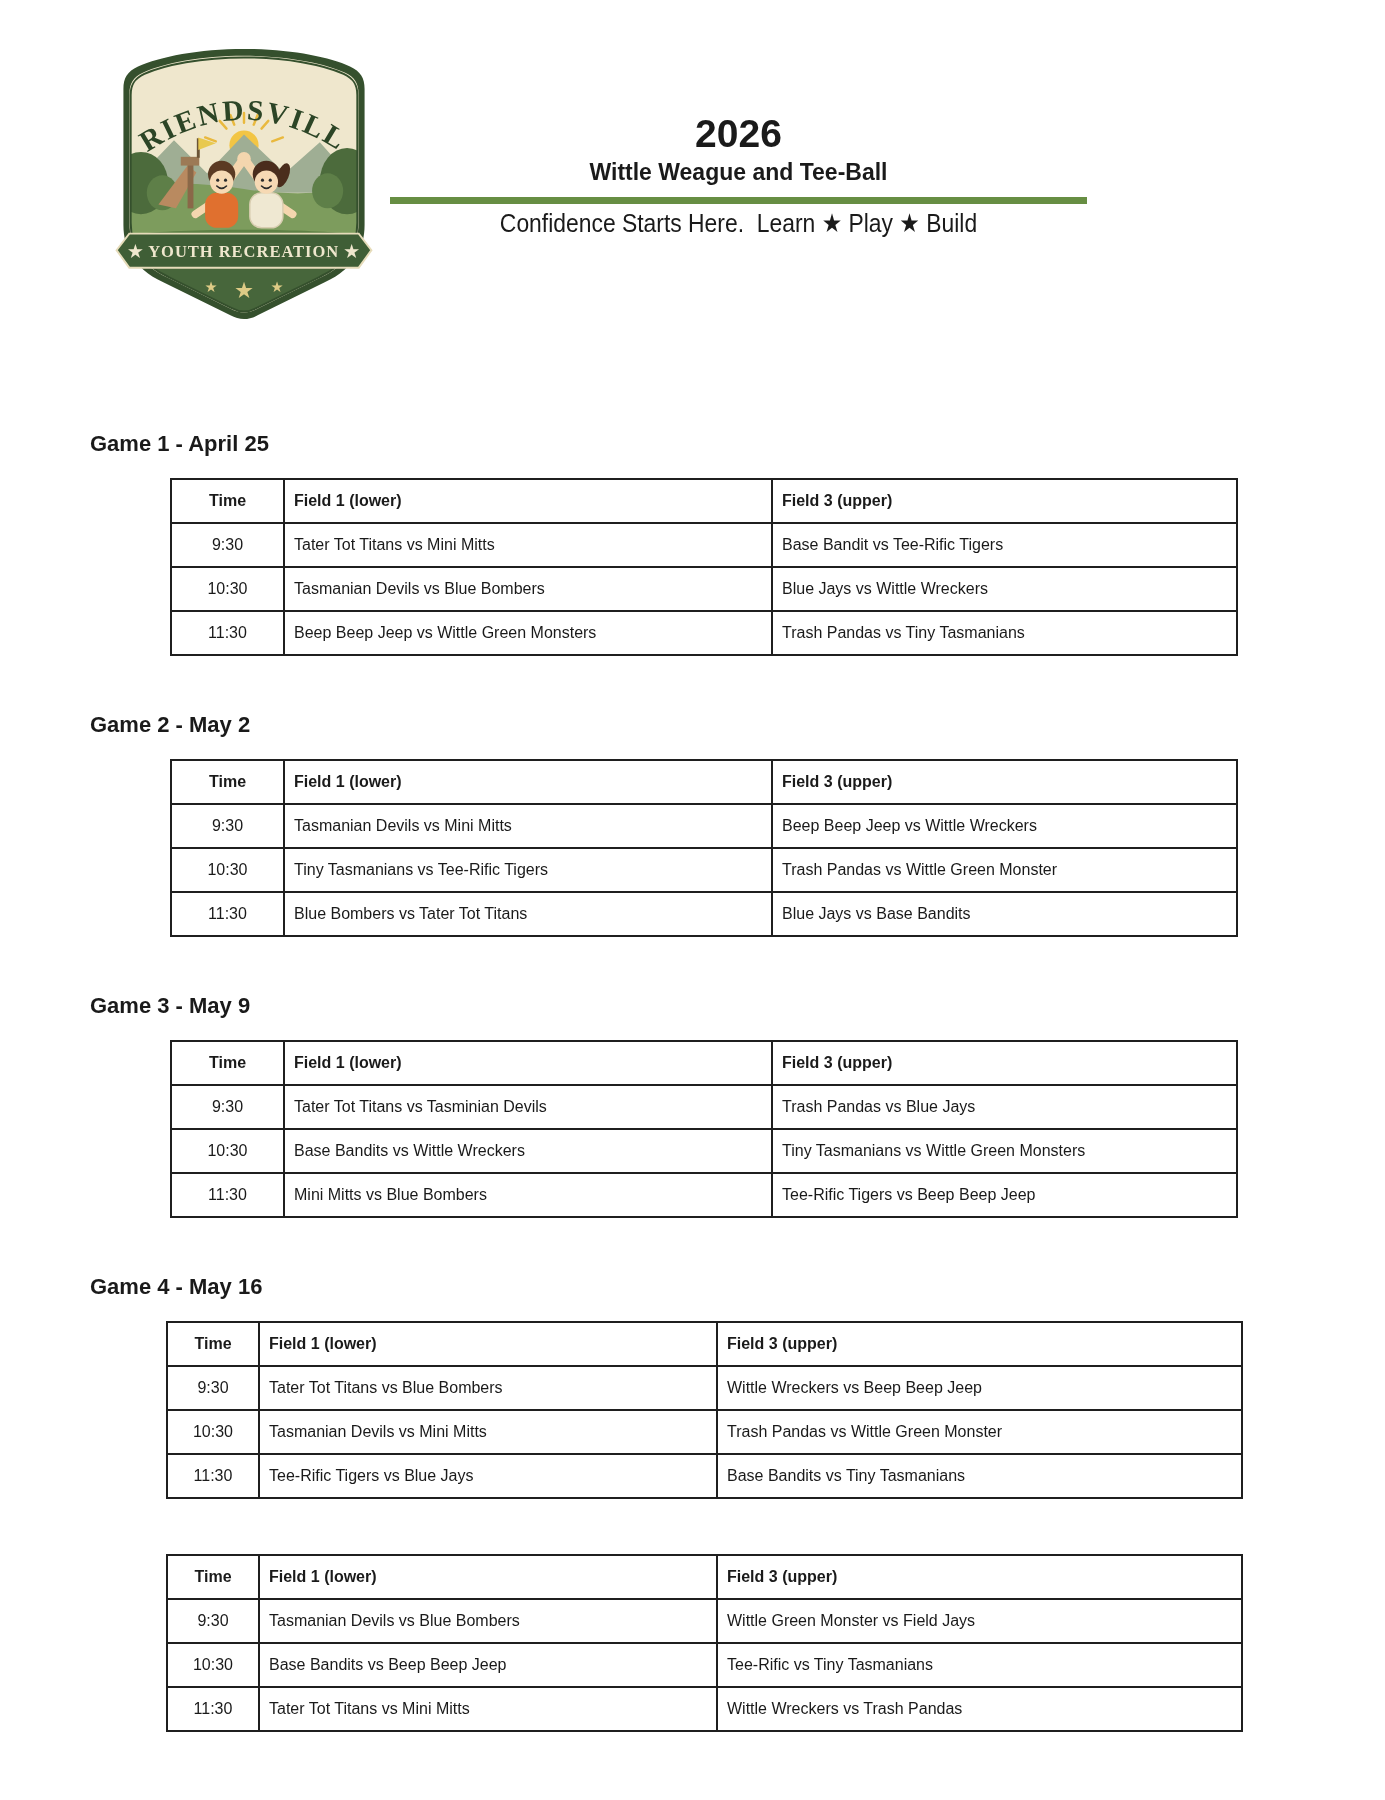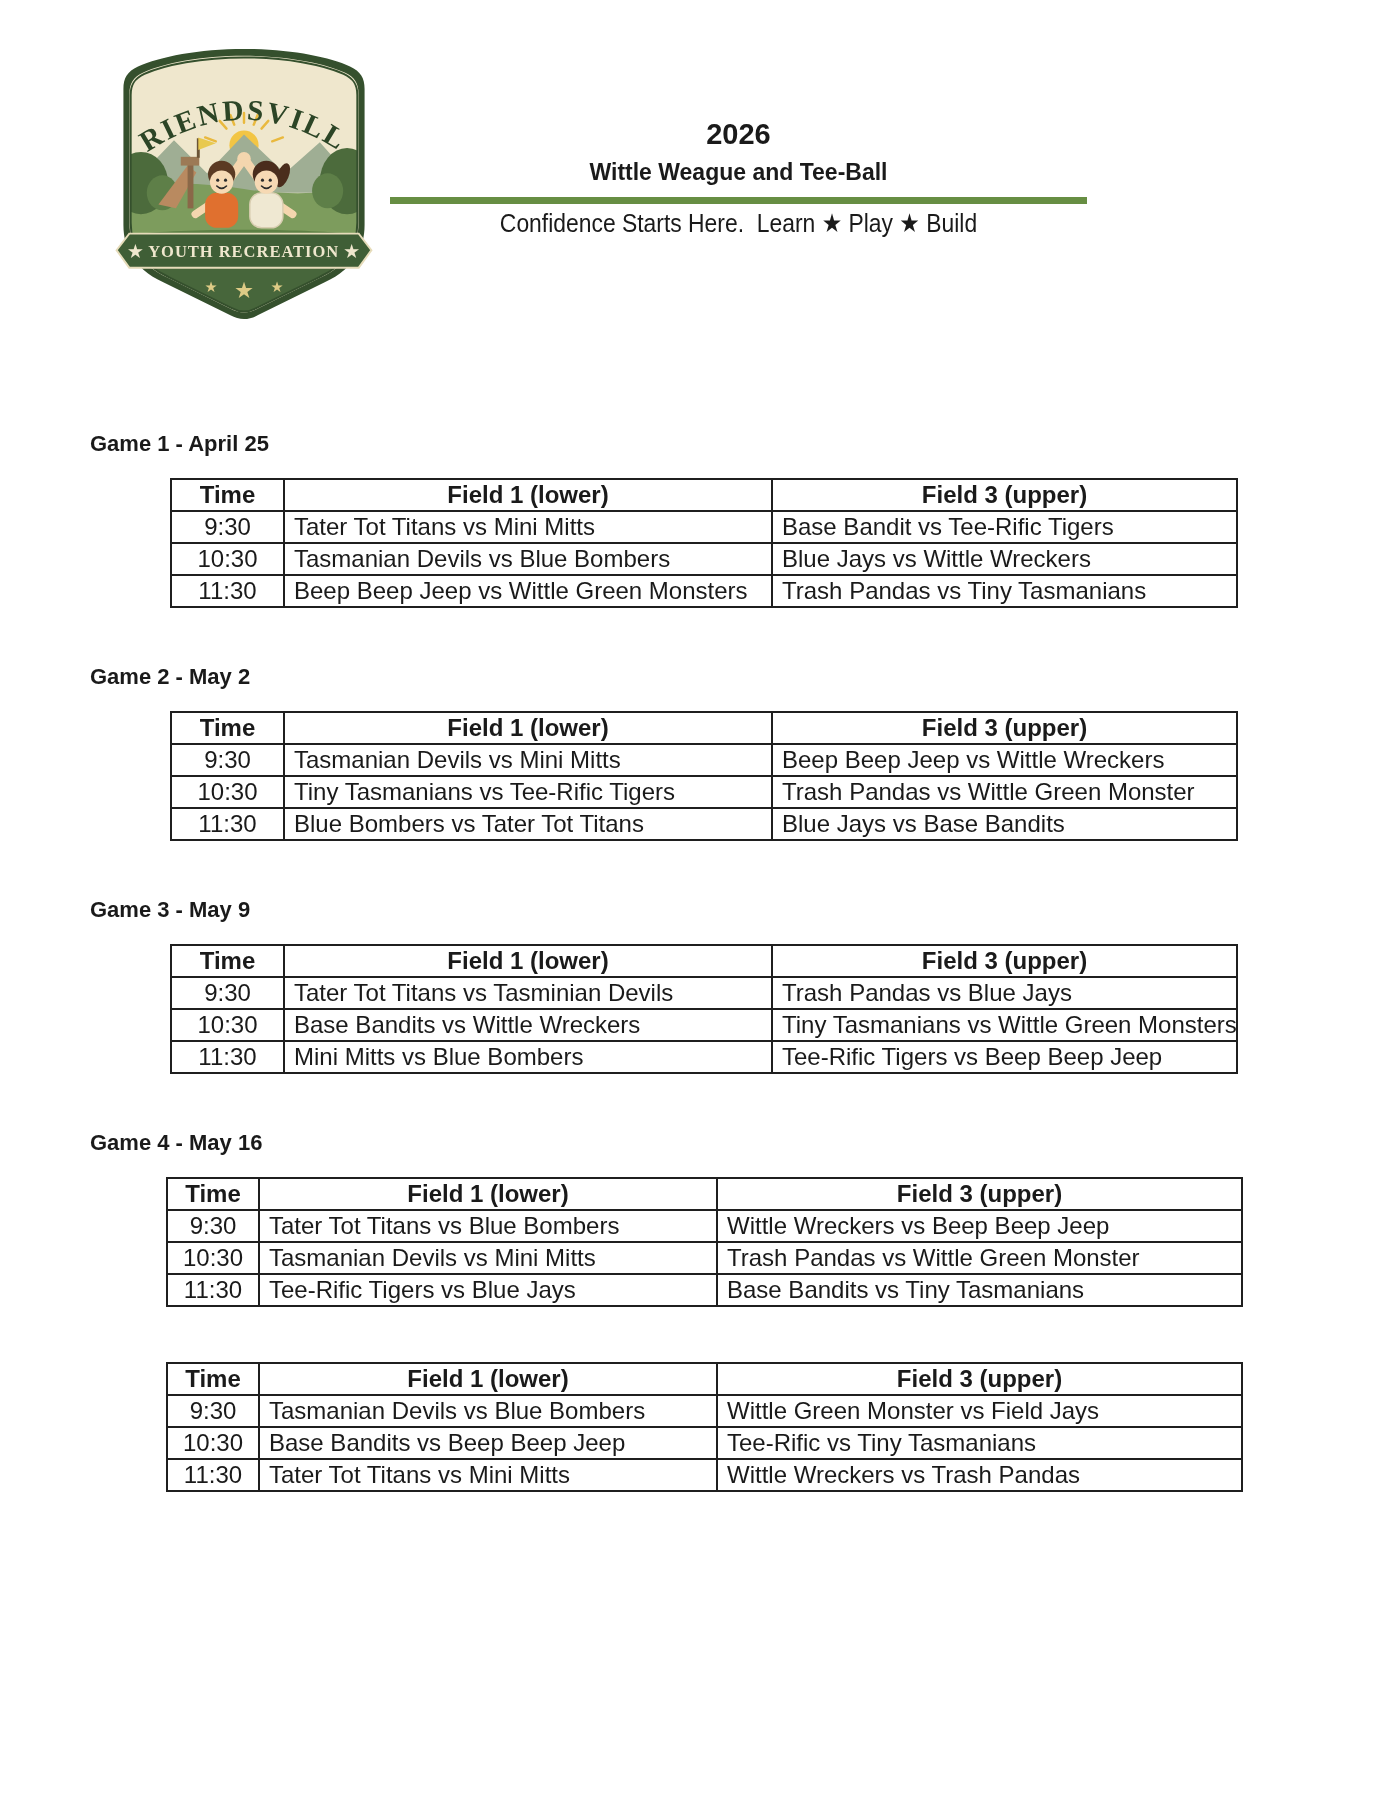--- a/index.html
+++ b/index.html
@@ -3,40 +3,40 @@
 <meta charset="utf-8">
 <style>
   html,body{margin:0;padding:0;}
   body{
     width:1385px;height:1800px;background:#ffffff;position:relative;
     font-family:"Liberation Sans",sans-serif;color:#1a1a1a;overflow:hidden;
   }
   
   .logo-wrap{position:absolute;left:98px;top:45px;width:292px;height:282px;}
   .title-block{position:absolute;left:390px;top:116px;width:697px;text-align:center;}
-  .year{font-size:29px;font-weight:bold;line-height:36px;}
+  .year{font-size:39px;font-weight:bold;line-height:36px;}
   .main-title{font-size:23px;font-weight:bold;line-height:40px;}
   .divider{height:7px;background:#678e43;margin-top:5px;}
   .tagline{
     font-size:26px;line-height:34px;margin-top:2px;white-space:pre;
     transform:scaleX(0.88);transform-origin:center;
   }
   
   .content{position:absolute;left:8px;top:430px;width:1385px;}
   .game{margin:0 0 55px 0;}
   .game h2{margin:0 0 20px 82px;font-size:22px;line-height:28px;font-weight:bold;}
   table{border-collapse:collapse;table-layout:fixed;}
   .t123{margin-left:162px;width:1066px;}
   .t45{margin-left:158px;width:1075px;}
   th,td{
-    border:2px solid #1f1f1f;height:32px;box-sizing:border-box;
-    padding:0 9px;font-size:24px;line-height:22px;vertical-align:middle;
+    border:2px solid #1f1f1f;height:44px;box-sizing:border-box;
+    padding:0 9px;font-size:16px;line-height:22px;vertical-align:middle;
     white-space:nowrap;overflow:hidden;
   }
-  th{text-align:center;font-weight:bold;}
+  th{text-align:left;font-weight:bold;}
   .time{text-align:center;padding:0 4px;}
 </style>
 </head>
 <body>
 
 <div class="logo-wrap">
   <svg width="292" height="282" viewBox="0 0 300 290">
     <defs>
       <path id="shield" d="M150 4 C196 4 237 12 259 22 C270 27 274 34 274 45 L274 185 C274 213 259 232 233 244 L164 278 C155 283 145 283 136 278 L67 244 C41 232 26 213 26 185 L26 45 C26 34 30 27 41 22 C63 12 104 4 150 4 Z"></path>
       <clipPath id="innerClip">

